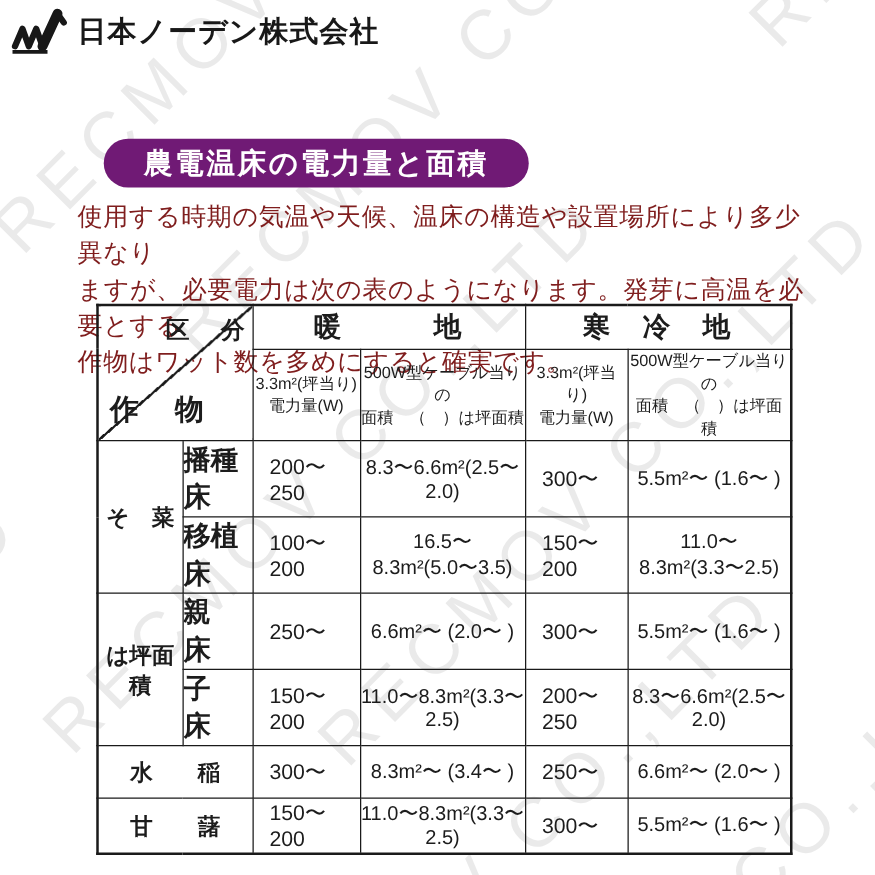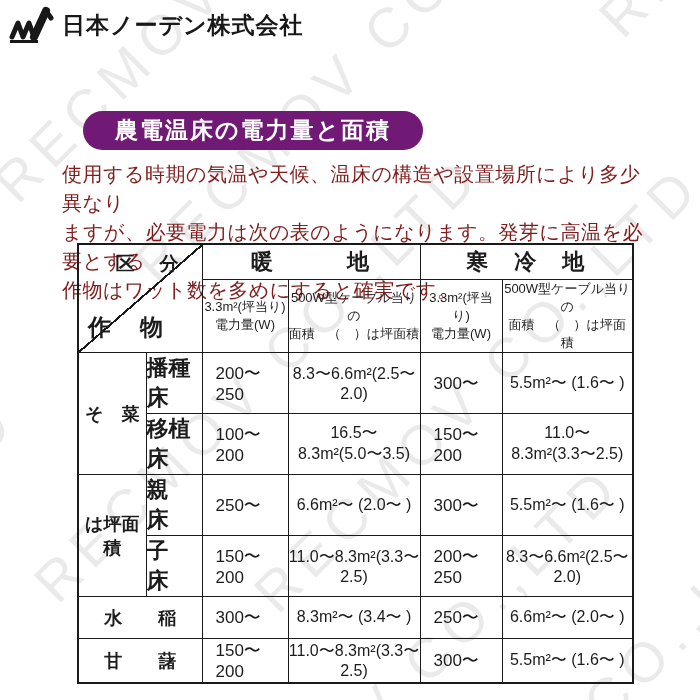--- a/index.html
+++ b/index.html
@@ -34,21 +34,21 @@
   .crop{font-size:18px;font-weight:bold;text-align:center;}
   .bed{font-size:22px;font-weight:bold;text-align:left;}
   .num{font-size:17px;text-align:left;padding-left:13px !important;}
   .area{font-size:16px;text-align:center;}
 
   
   .diag{position:relative;
         background-image:linear-gradient(to bottom right,
           transparent calc(50% - 1px), #1a1a1a calc(50% - 1px),
           #1a1a1a calc(50% + 1px), transparent calc(50% + 1px));}
-  .diag .tr{position:absolute;top:6px;right:20px;font-size:19px;font-weight:bold;letter-spacing:3px;}
+  .diag .tr{position:absolute;top:6px;right:3px;font-size:19px;font-weight:bold;letter-spacing:3px;}
   .diag .bl{position:absolute;bottom:9px;left:9px;font-size:23px;font-weight:bold;letter-spacing:3px;}
 </style>
 </head>
 <body>
 
 <div id="page">
 
   <div>
     <div class="wm" style="left:-560px;top:720px;">RECMOV CO.,LTD　　　RECMOV CO.,LTD　　　RECMOV CO.,LTD</div>
     <div class="wm" style="left:-420px;top:800px;">RECMOV CO.,LTD　　　RECMOV CO.,LTD　　　RECMOV CO.,LTD</div>

